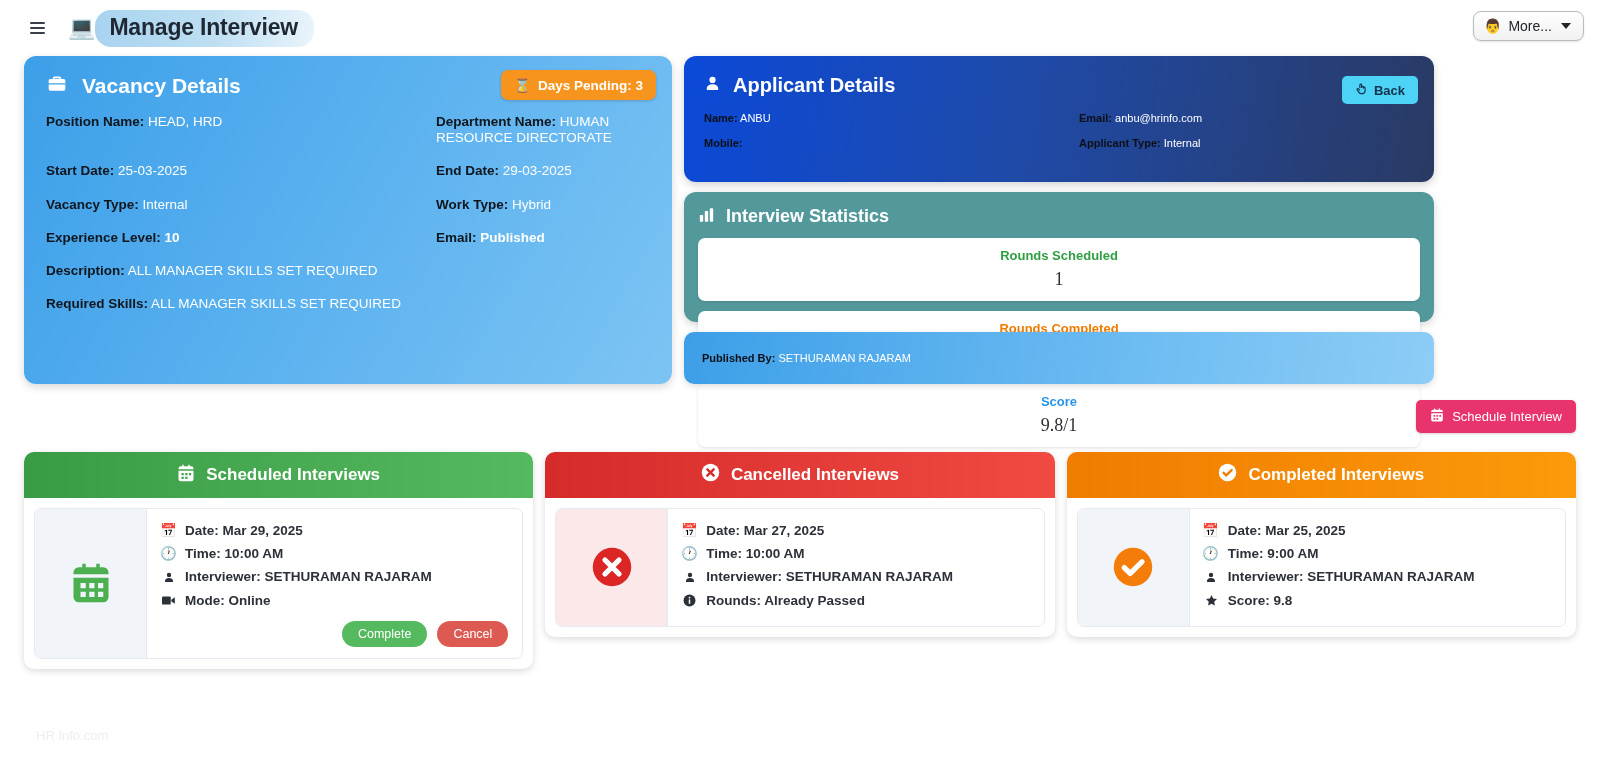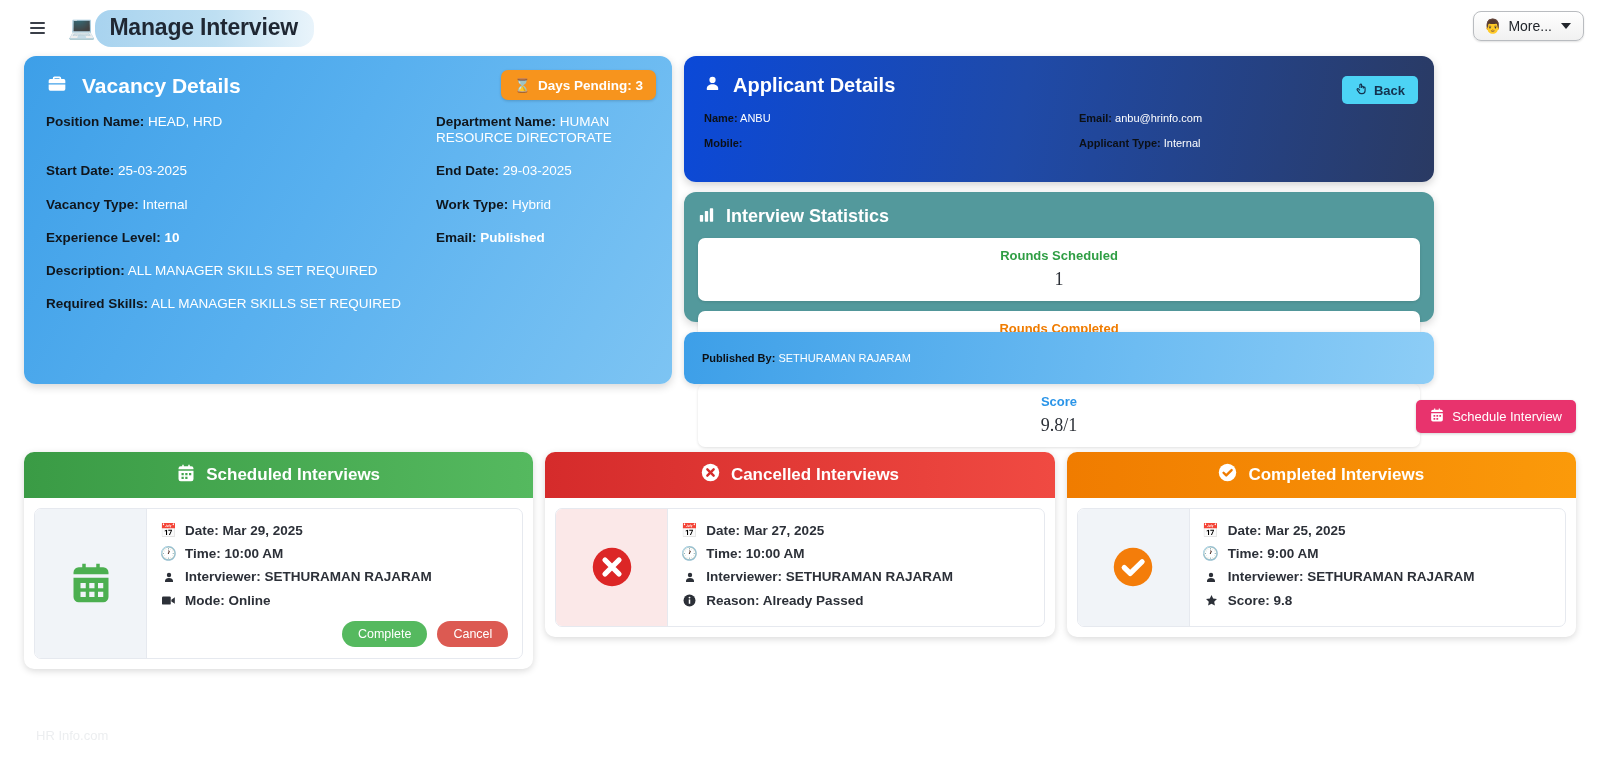--- a/index.html
+++ b/index.html
@@ -525,21 +525,21 @@
             <span>Interviewer: SETHURAMAN RAJARAM</span>
           </div>
           <div class="line">
             <span class="gi">
               <svg width="13" height="13" viewBox="0 0 24 24">
                   <circle cx="12" cy="12" r="11" fill="#2c3038"></circle>
                   <rect x="10.6" y="10" width="2.8" height="8" fill="#fff"></rect>
                   <circle cx="12" cy="6.6" r="1.7" fill="#fff"></circle>
                 </svg>
             </span>
-            <span>Reason: Already Passed</span>
+            <span>Rounds: Already Passed</span>
           </div>
         </div>
       </div>
     </div>
   </div>
 
   <div class="panel">
     <div class="panel-head orange">
       <span>
         <svg width="19" height="19" viewBox="0 0 24 24">

